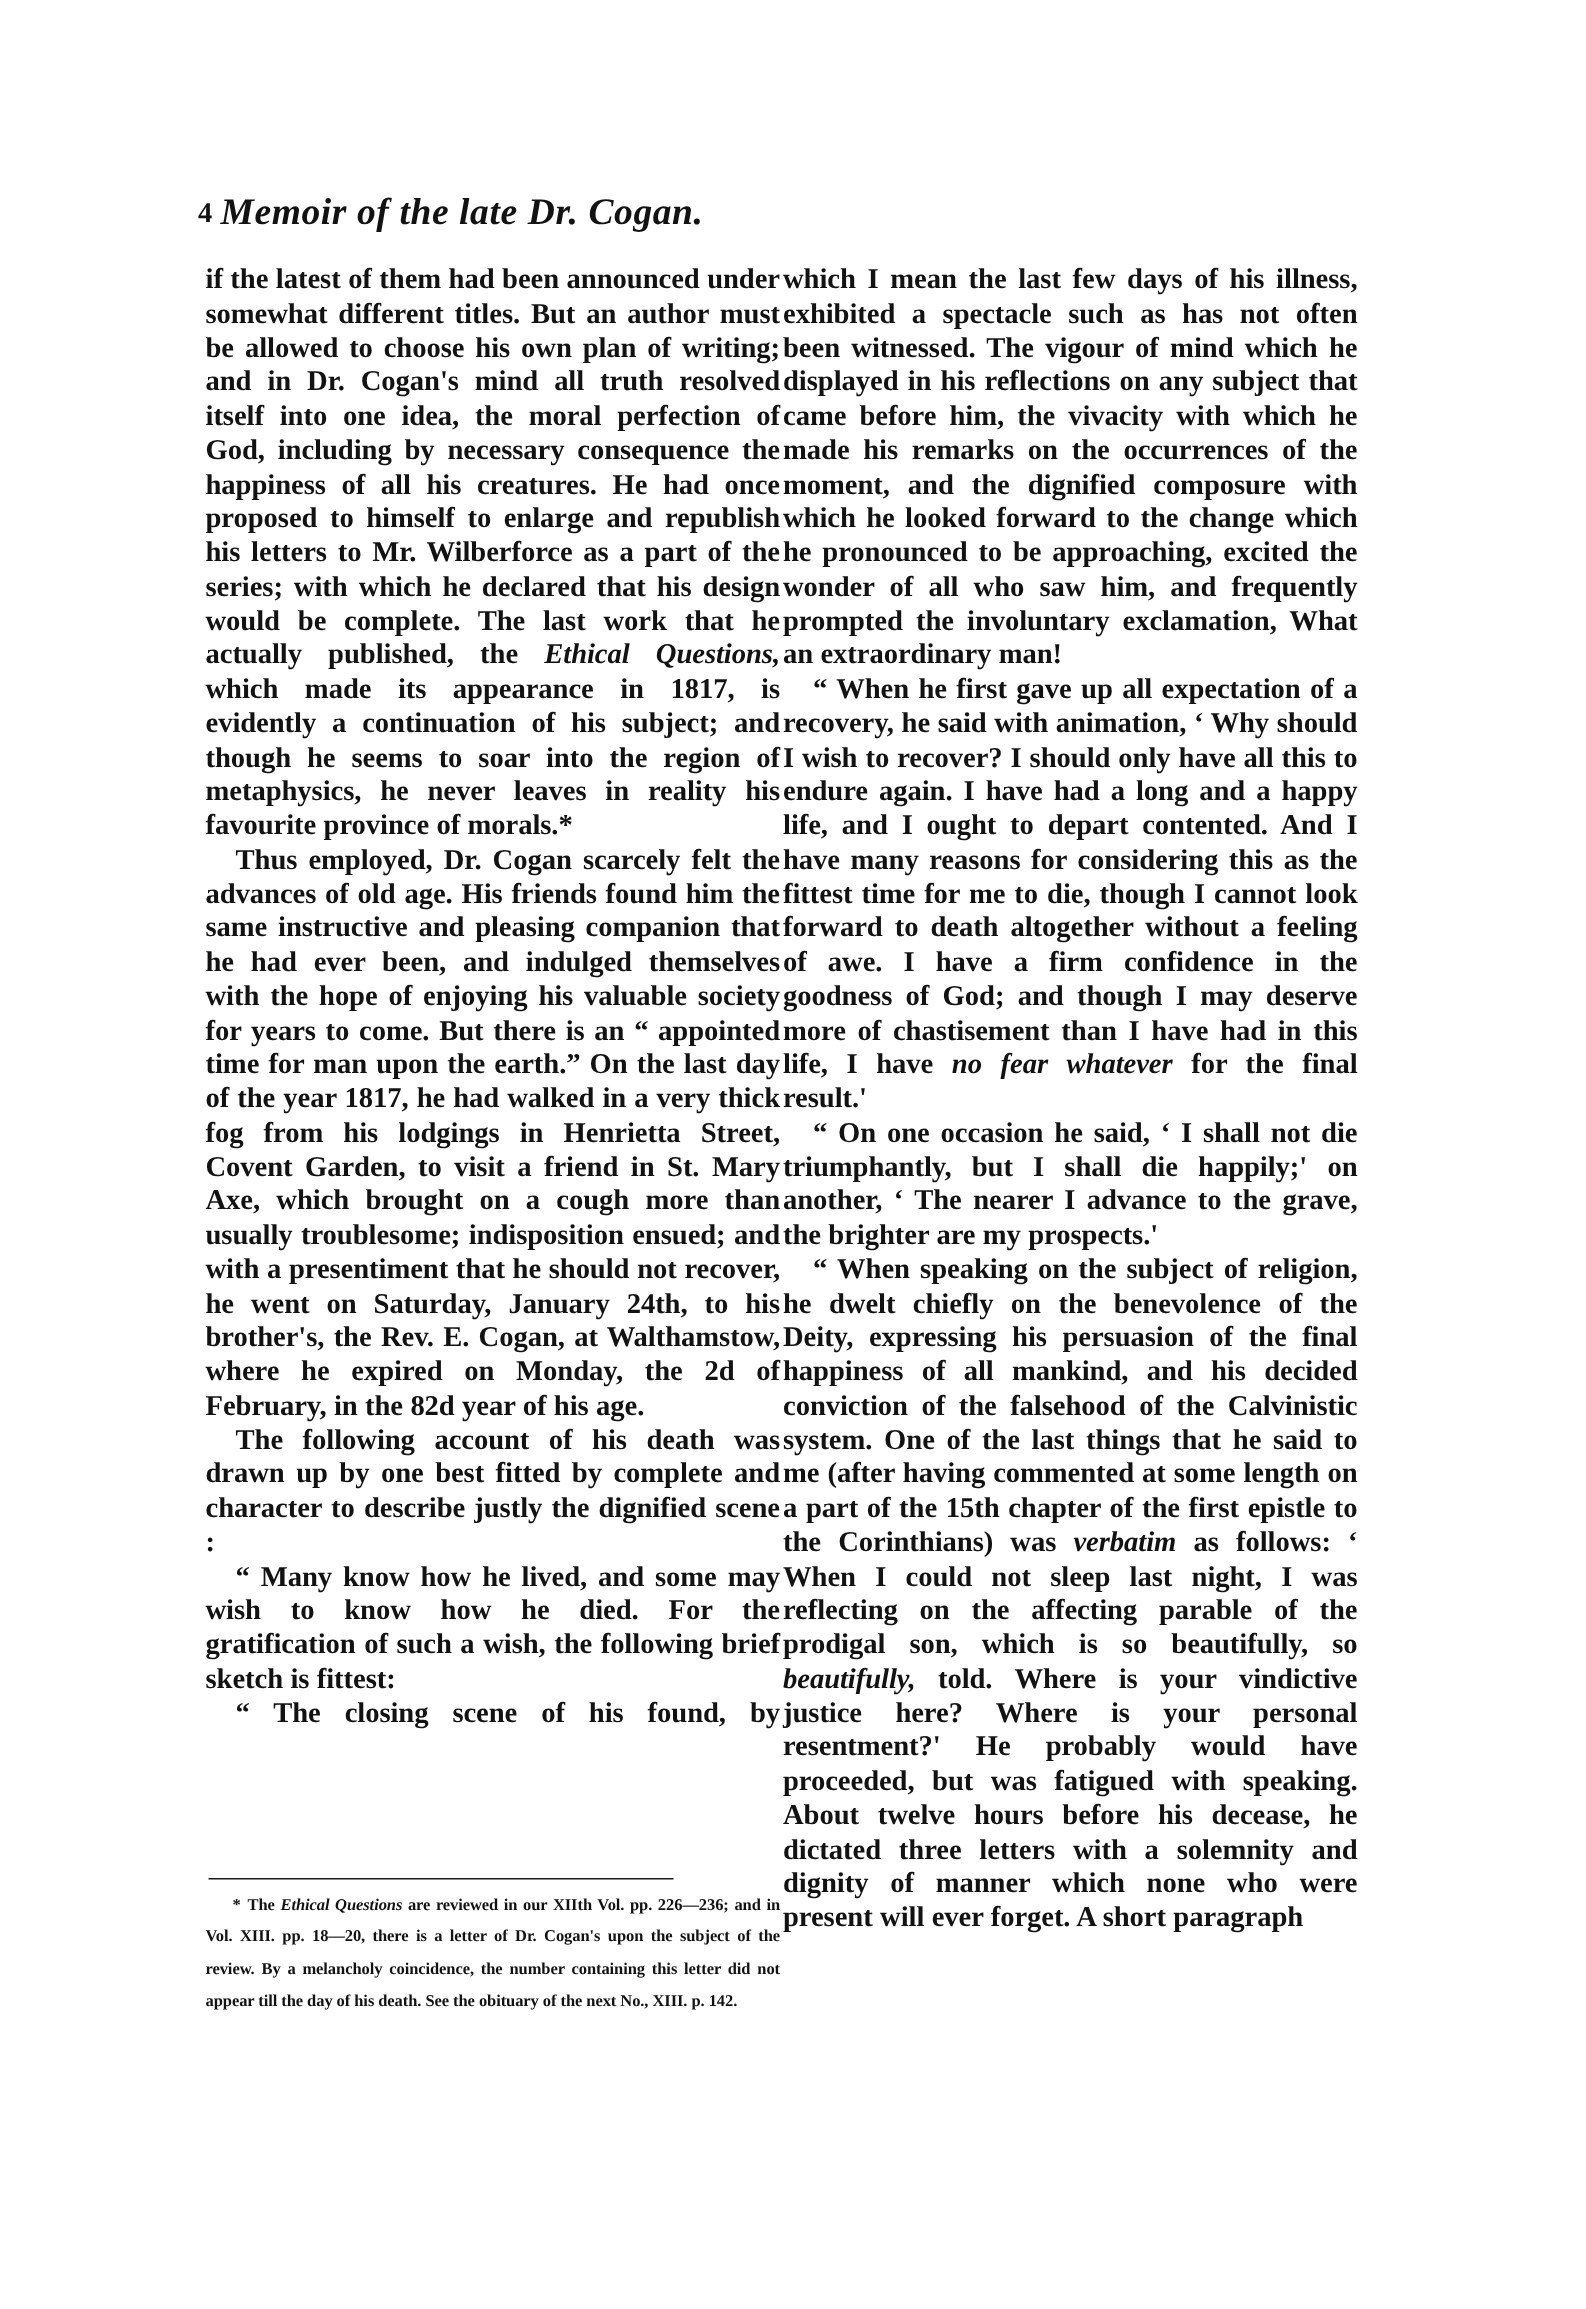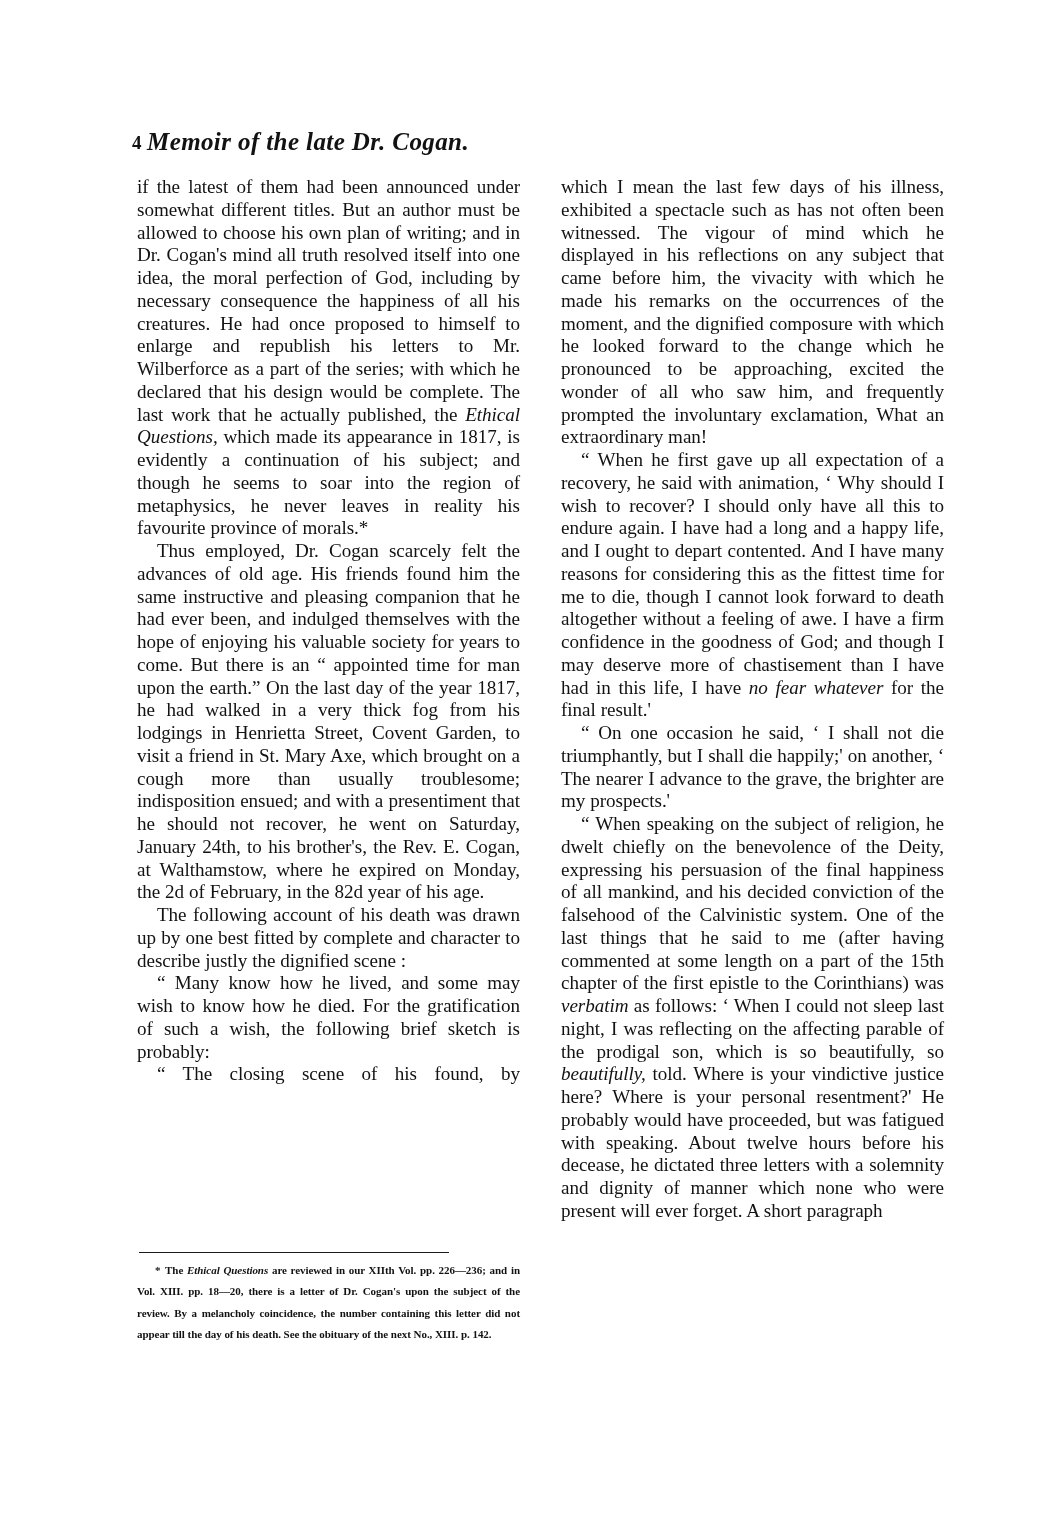--- a/index.html
+++ b/index.html
@@ -60,31 +60,31 @@
     top: 176px;
     width: 784px;
     height: 1240px;
   }
   .col {
     position: absolute;
     top: 0;
     width: 383px;
   }
   .col-left  { left: 0; }
-  .col-right { left: 424px; }
+  .col-right { left: 385px; }
 
   .col p {
     margin: 0;
     font-size: 19.1px;
     line-height: 22.75px;
     text-align: justify;
     text-align-last: left;
     letter-spacing: -0.05px;
     word-spacing: .2px;
-    font-weight: 400;
+    font-weight: 700;
   }
   .col p.indent { text-indent: 20px; }
   .col p.lastfull { text-align-last: justify; }
 
   i, .it { font-style: italic; }
 
   
   .footnote-wrap {
     position: absolute;
     left: 137px;
@@ -118,21 +118,21 @@
     <span class="folio">4</span>
     <span class="head-title">Memoir of the late Dr. Cogan.</span>
   </div>
 
   <div class="columns">
 
     <div class="col col-left">
       <p><span>if the latest of them had been announced under somewhat different titles. But an author must be allowed to choose his own plan of writing; and in Dr. Cogan's mind all truth resolved itself into one idea, the moral perfection of God, including by necessary consequence the happiness of all his creatures. He had once proposed to himself to enlarge and republish his letters to Mr. Wilberforce as a part of the series; with which he declared that his design would be complete. The last work that he actually published, the </span><i class="it">Ethical Questions,</i><span> which made its appearance in 1817, is evidently a continuation of his subject; and though he seems to soar into the region of metaphysics, he never leaves in reality his favourite province of morals.*</span></p>
       <p class="indent">Thus employed, Dr. Cogan scarcely felt the advances of old age. His friends found him the same instructive and pleasing companion that he had ever been, and indulged themselves with the hope of enjoying his valuable society for years to come. But there is an “ appointed time for man upon the earth.” On the last day of the year 1817, he had walked in a very thick fog from his lodgings in Henrietta Street, Covent Garden, to visit a friend in St. Mary Axe, which brought on a cough more than usually troublesome; indisposition ensued; and with a presentiment that he should not recover, he went on Saturday, January 24th, to his brother's, the Rev. E. Cogan, at Walthamstow, where he expired on Monday, the 2d of February, in the 82d year of his age.</p>
       <p class="indent">The following account of his death was drawn up by one best fitted by complete and character to describe justly the dignified scene :</p>
-      <p class="indent">“ Many know how he lived, and some may wish to know how he died. For the gratification of such a wish, the following brief sketch is probably:</p>
+      <p class="indent">“ Many know how he lived, and some may wish to know how he died. For the gratification of such a wish, the following brief sketch is fittest:</p>
       <p class="indent lastfull">“ The closing scene of his found, by</p>
     </div>
 
     <div class="col col-right">
       <p>which I mean the last few days of his illness, exhibited a spectacle such as has not often been witnessed. The vigour of mind which he displayed in his reflections on any subject that came before him, the vivacity with which he made his remarks on the occurrences of the moment, and the dignified composure with which he looked forward to the change which he pronounced to be approaching, excited the wonder of all who saw him, and frequently prompted the involuntary exclamation, What an extraordinary man!</p>
       <p class="indent"><span>“ When he first gave up all expectation of a recovery, he said with animation, ‘ Why should I wish to recover? I should only have all this to endure again. I have had a long and a happy life, and I ought to depart contented. And I have many reasons for considering this as the fittest time for me to die, though I cannot look forward to death altogether without a feeling of awe. I have a firm confidence in the goodness of God; and though I may deserve more of chastisement than I have had in this life, I have </span><i class="it">no fear whatever</i><span> for the final result.'</span></p>
       <p class="indent">“ On one occasion he said, ‘ I shall not die triumphantly, but I shall die happily;' on another, ‘ The nearer I advance to the grave, the brighter are my prospects.'</p>
       <p class="indent"><span>“ When speaking on the subject of religion, he dwelt chiefly on the benevolence of the Deity, expressing his persuasion of the final happiness of all mankind, and his decided conviction of the falsehood of the Calvinistic system. One of the last things that he said to me (after having commented at some length on a part of the 15th chapter of the first epistle to the Corinthians) was </span><i class="it">verbatim</i><span> as follows: ‘ When I could not sleep last night, I was reflecting on the affecting parable of the prodigal son, which is so beautifully, so </span><i class="it">beautifully,</i><span> told. Where is your vindictive justice here? Where is your personal resentment?' He probably would have proceeded, but was fatigued with speaking. About twelve hours before his decease, he dictated three letters with a solemnity and dignity of manner which none who were present will ever forget. A short paragraph</span></p>
     </div>
 

